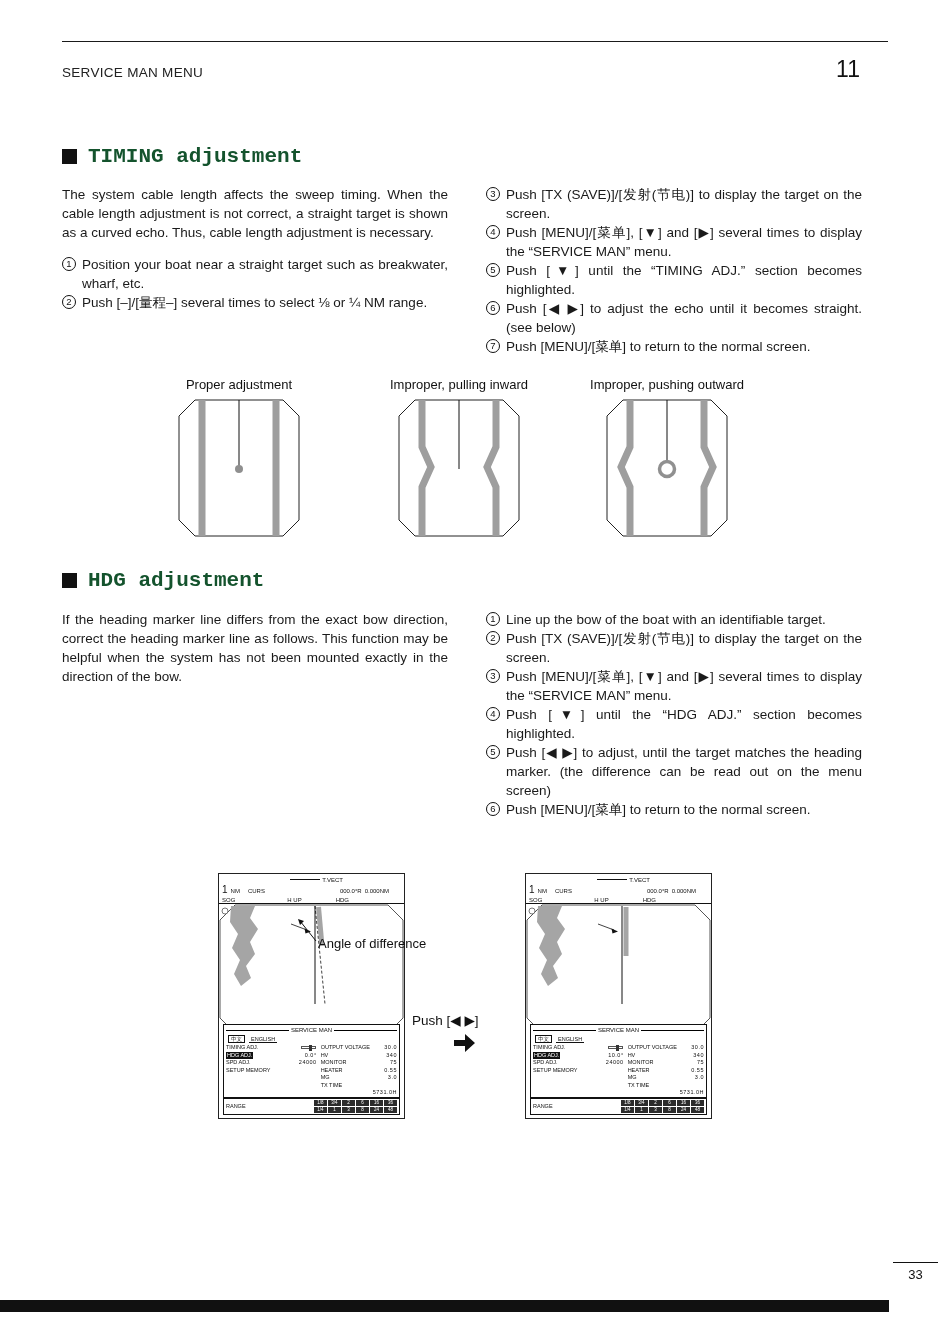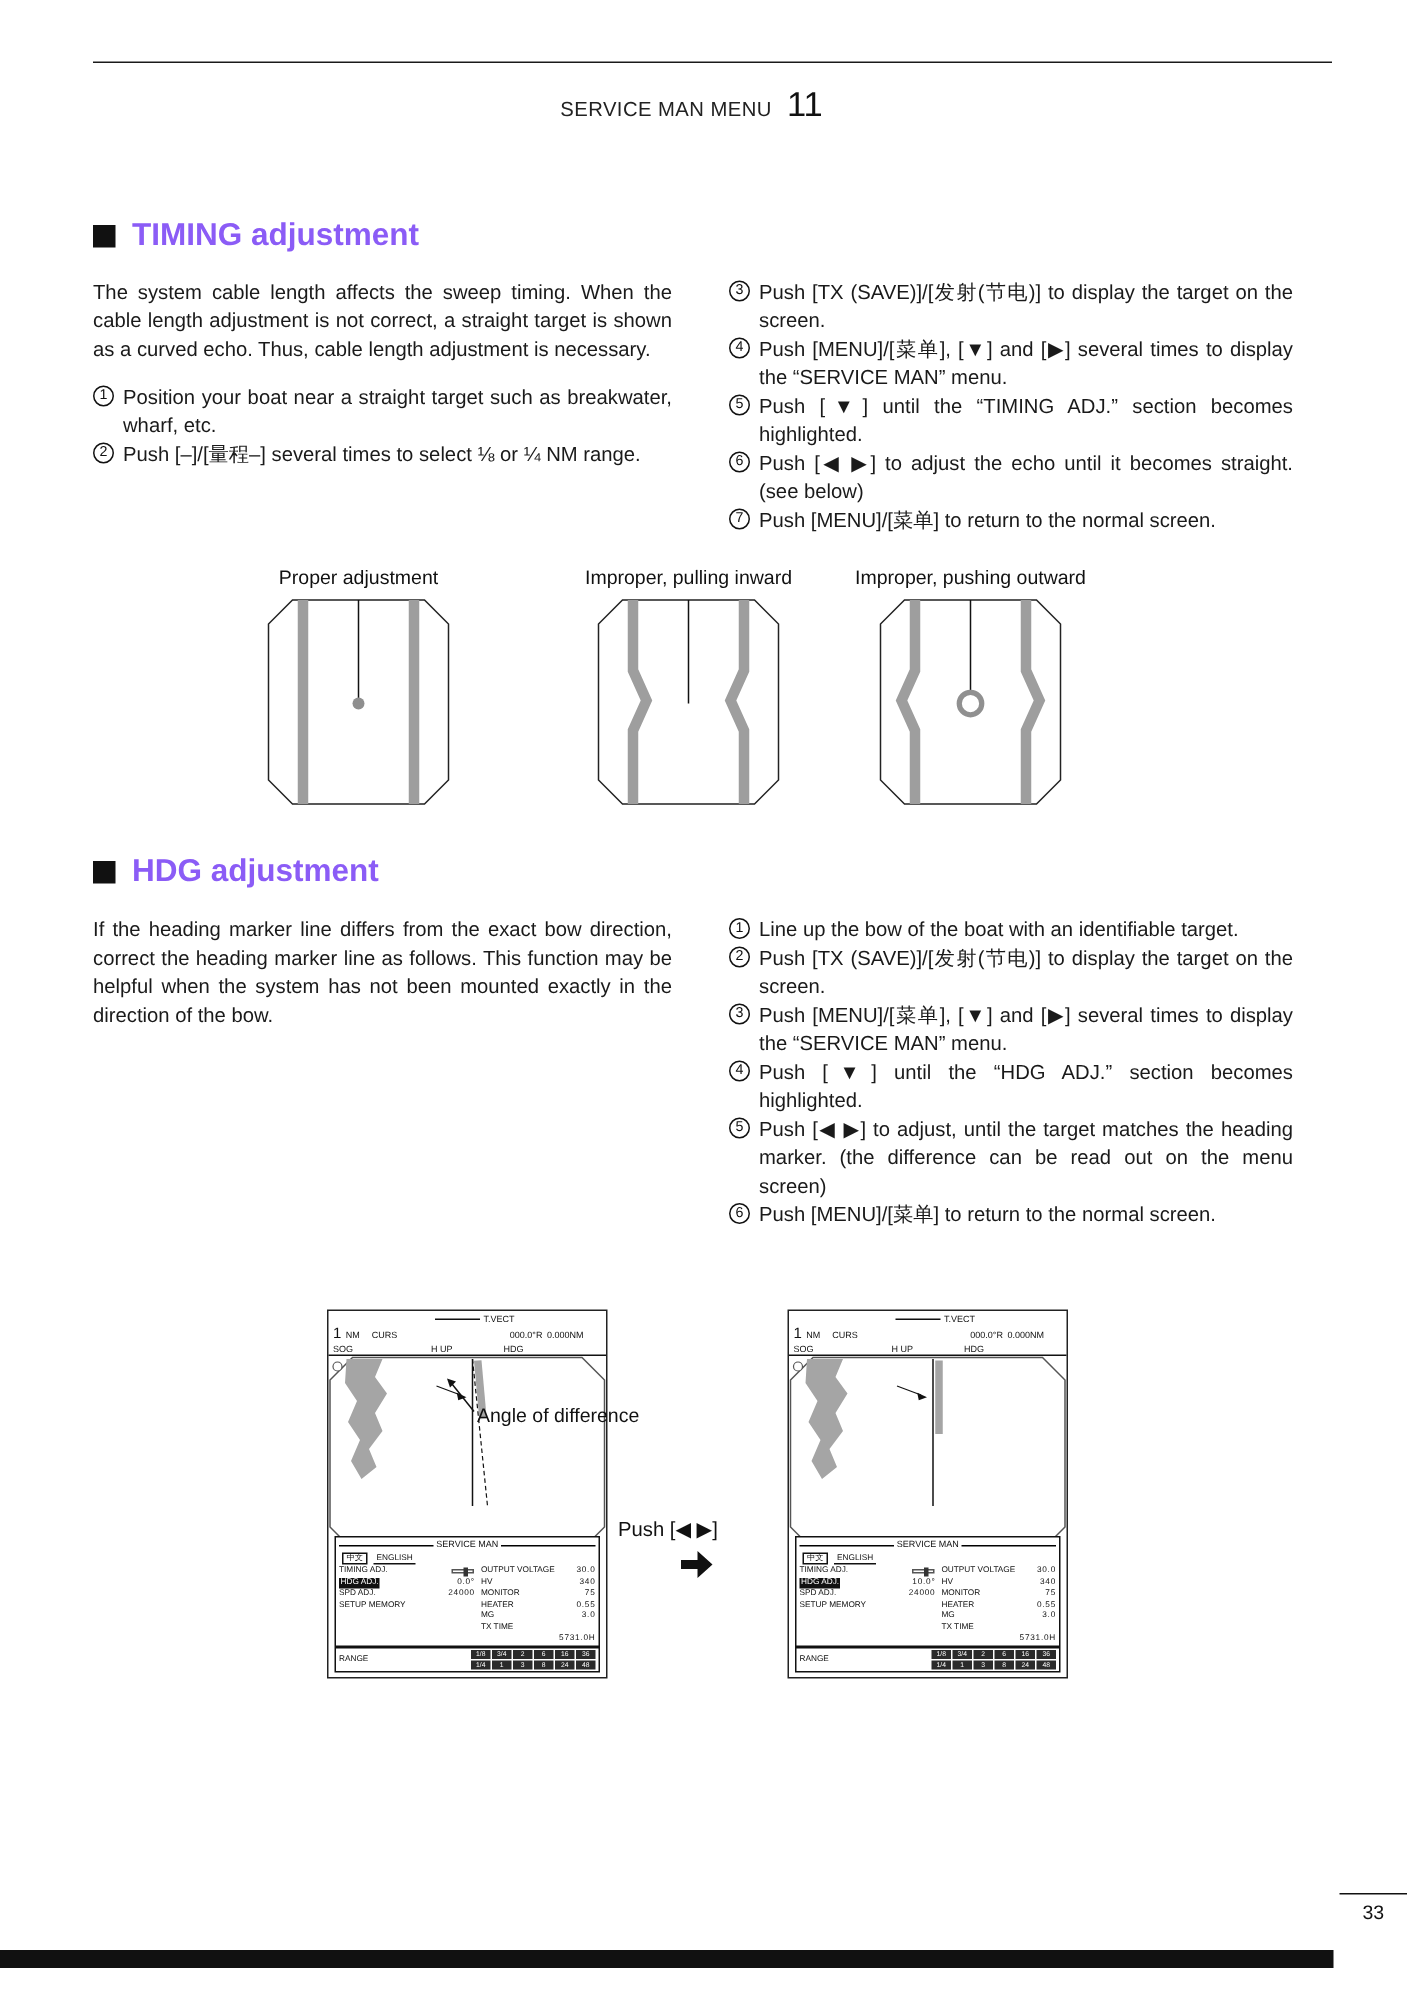--- a/index.html
+++ b/index.html
@@ -6,42 +6,42 @@
   html,body { background:#fff; }
   body {
     width:950px; height:1337px; position:relative;
     font-family:"Liberation Sans","DejaVu Sans",sans-serif;
     color:#1a1a1a;
   }
   .page { position:relative; width:950px; height:1337px; background:#fff; overflow:hidden; }
 
   .rule-top { position:absolute; left:62px; top:41px; width:826px; height:1px; background:#1a1a1a; }
 
-  .hdr { position:absolute; left:62px; top:56px; width:798px; display:flex; justify-content:center; align-items:baseline; gap:10px; }
+  .hdr { position:absolute; left:62px; top:56px; width:798px; display:flex; justify-content:space-between; align-items:baseline; gap:10px; }
   .hdr-title { font-size:13.5px; letter-spacing:.3px; color:#222; }
   .hdr-num { font-size:23px; color:#111; }
 
-  .sec-title { position:absolute; left:62px; font-size:21px; font-weight:700; display:flex; align-items:center; gap:11px; color:#8b5cf6; }
+  .sec-title { position:absolute; left:62px; font-size:21px; font-weight:700; display:flex; align-items:center; gap:11px; color:#14532d;font-family:Liberation Mono, monospace; }
   #timing-title { top:145px; }
   #hdg-title { top:569px; }
   .sq { width:15px; height:15px; background:#111; display:inline-block; }
 
   .cols { position:absolute; left:62px; width:800px; display:grid; grid-template-columns:386px 376px; column-gap:38px; font-size:13.5px; line-height:19px; }
   #timing-cols { top:185px; }
   #hdg-cols { top:610px; }
   p.body { text-align:justify; }
   .steps { display:flex; flex-direction:column; }
   .steps.below { margin-top:13px; }
   .step { display:flex; gap:6px; align-items:flex-start; }
   .cnum { flex:0 0 14px; height:14px; border:1px solid #111; border-radius:50%; font-size:9.5px; line-height:12px; text-align:center; margin-top:2px; color:#111; }
   .step .txt { flex:1; text-align:justify; }
 
   .diagrams { position:absolute; left:62px; top:377px; width:826px; height:170px; }
   .fig { position:absolute; width:170px; text-align:center; }
-  #fig-0 { left:92px; } #fig-1 { left:312px; } #fig-2 { left:500px;text-align:center; }
+  #fig-0 { left:92px; } #fig-1 { left:312px; } #fig-2 { left:520px;text-align:center; }
   .fig .cap { font-size:13px; margin-bottom:7px; color:#111; }
   .fig svg { display:block; margin:0 auto; }
 
   .screens { position:absolute; left:0; top:873px; width:950px; height:262px; }
   .slot { position:absolute; top:0; }
   #slot-0 { left:218px; } #slot-1 { left:525px; }
   .screen { position:relative; width:187px; height:246px; border:1px solid #222; background:#fff; }
   .screen[data-variant="b"] .only-a { display:none; }
   .screen[data-variant="a"] .only-b { display:none; }
 

